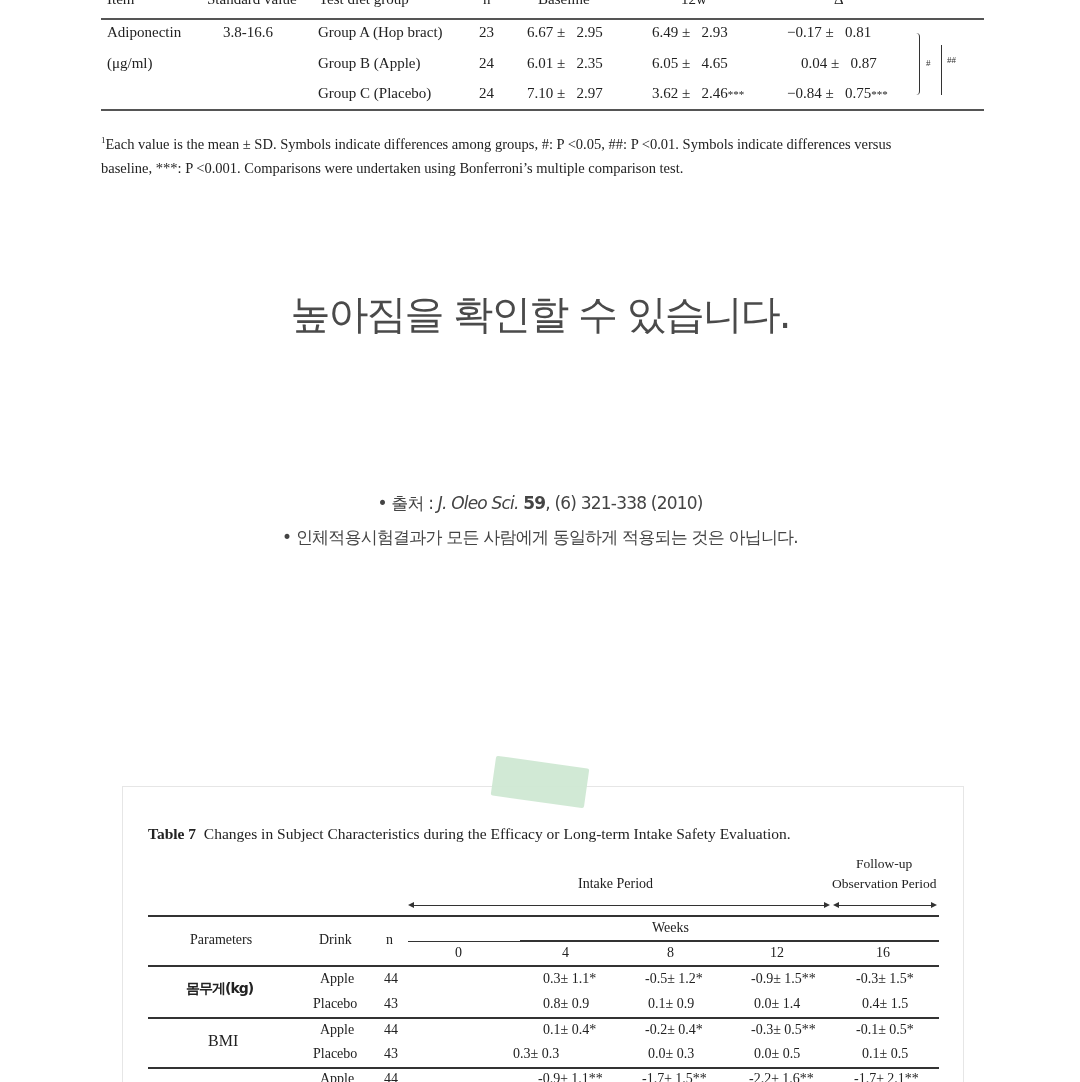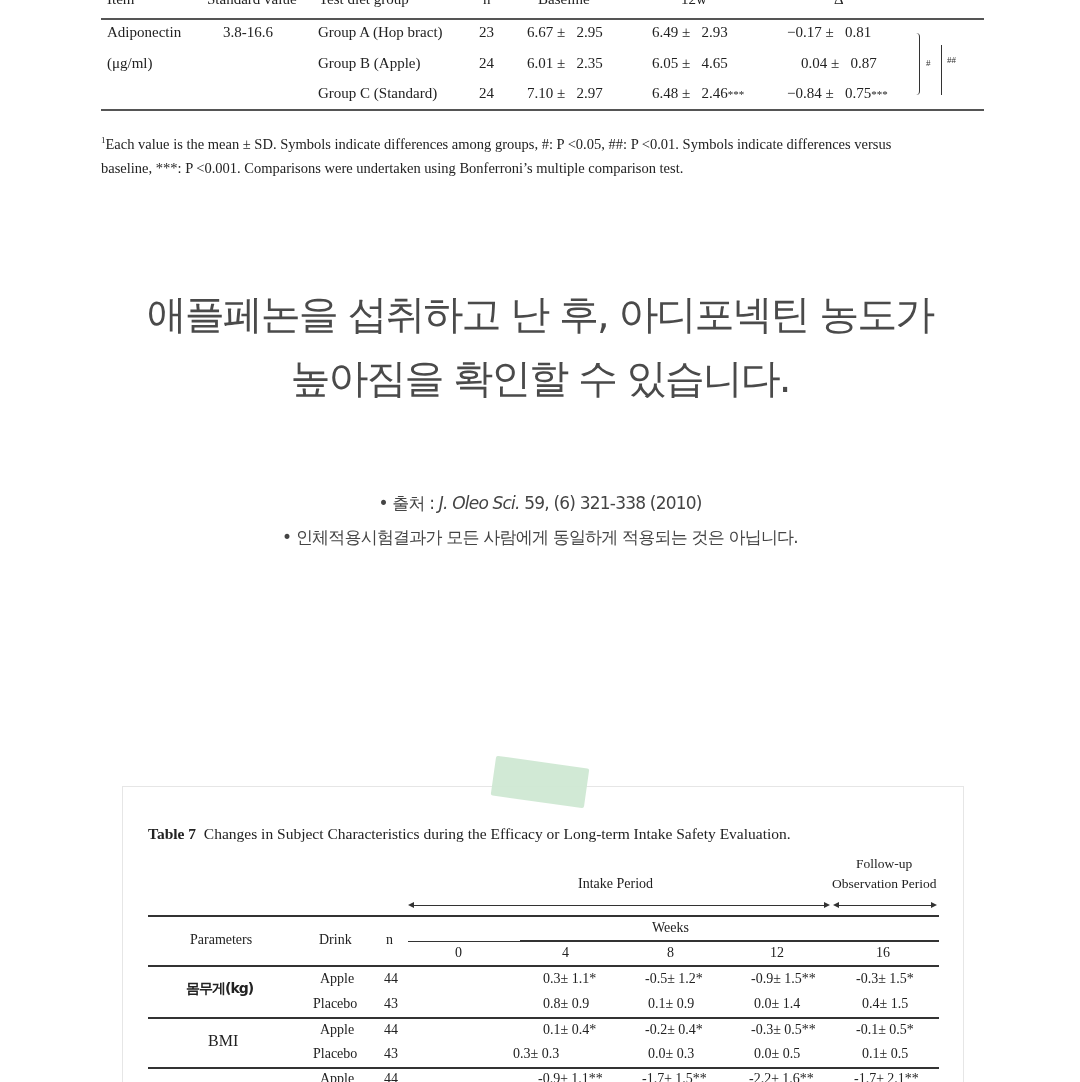--- a/index.html
+++ b/index.html
@@ -19,21 +19,21 @@
   .note1 { position: absolute; left: 101px; top: 128px; width: 900px; font-family: "Liberation Serif", serif; font-size: 14.5px; line-height: 24px; color: #222; }
   .note1 sup { font-size: 9px; }
 
   
   .headline { position: absolute; left: 0; top: 282px; width: 1080px; text-align: center; font-family: "DejaVu Sans", sans-serif; font-size: 40px; line-height: 64px; color: #4a4a4a; letter-spacing: -2px; font-weight: 400; }
 
   
   .bullets { position: absolute; left: 0; top: 486px; width: 1080px; text-align: center; font-family: "DejaVu Sans", sans-serif; font-size: 17px; line-height: 34px; color: #444; letter-spacing: -0.8px; }
   .bullets div { white-space: nowrap; }
   .bullets i { font-style: italic; }
-  .bullets b { font-weight: 400; }
+  .bullets b { font-weight: 700; }
 
   
   .card { position: absolute; left: 122px; top: 786px; width: 840px; height: 320px; border: 1px solid #e6e6e6; background: #fff; }
   .tape { position: absolute; left: 493px; top: 762px; width: 94px; height: 40px; background: #cfe8d3; opacity: 0.95; transform: rotate(8deg); border-radius: 2px; }
   .t7-title { position: absolute; left: 148px; top: 825px; font-family: "Liberation Serif", serif; font-size: 15.5px; color: #222; white-space: nowrap; }
   .t7-title b { font-weight: 700; }
 
   .t7 { font-family: "Liberation Serif", serif; font-size: 14px; color: #222; }
   .t7 .abs { position: absolute; white-space: nowrap; }
   .hline { position: absolute; background: #333; }
@@ -67,41 +67,40 @@
   <div class="cell" style="left:426px; top:24px"><span>6.67</span> <span>±</span>&nbsp;&nbsp; <span>2.95</span></div>
   <div class="cell" style="left:551px; top:24px"><span>6.49</span> <span>±</span>&nbsp;&nbsp; <span>2.93</span></div>
   <div class="cell" style="left:686px; top:24px"><span>−0.17</span> <span>±</span>&nbsp;&nbsp; <span>0.81</span></div>
 
   <div class="cell" style="left:217px; top:55px">Group B (Apple)</div>
   <div class="cell" style="left:378px; top:55px">24</div>
   <div class="cell" style="left:426px; top:55px"><span>6.01</span> <span>±</span>&nbsp;&nbsp; <span>2.35</span></div>
   <div class="cell" style="left:551px; top:55px"><span>6.05</span> <span>±</span>&nbsp;&nbsp; <span>4.65</span></div>
   <div class="cell" style="left:700px; top:55px"><span>0.04</span> <span>±</span>&nbsp;&nbsp; <span>0.87</span></div>
 
-  <div class="cell" style="left:217px; top:85px">Group C (Standard)</div>
+  <div class="cell" style="left:217px; top:85px">Group C (Placebo)</div>
   <div class="cell" style="left:378px; top:85px">24</div>
   <div class="cell" style="left:426px; top:85px"><span>7.10</span> <span>±</span>&nbsp;&nbsp; <span>2.97</span></div>
-  <div class="cell" style="left:551px; top:85px"><span>6.48</span> <span>±</span>&nbsp;&nbsp; <span>2.46</span><span style="font-size:11px">***</span></div>
+  <div class="cell" style="left:551px; top:85px"><span>3.62</span> <span>±</span>&nbsp;&nbsp; <span>2.46</span><span style="font-size:11px">***</span></div>
   <div class="cell" style="left:686px; top:85px"><span>−0.84</span> <span>±</span>&nbsp;&nbsp; <span>0.75</span><span style="font-size:11px">***</span></div>
 
   <div class="rule-bot"></div>
 </div>
 
 <div class="bracket1"></div>
 <div class="sym" style="left:926px; top:58px">#</div>
 <div class="bracket2"></div>
 <div class="sym" style="left:947px; top:55px">##</div>
 
 <div class="note1">
   <div><sup>1</sup><span>Each value is the mean ± SD. Symbols indicate differences among groups, #: P &lt;0.05, ##: P &lt;0.01. Symbols indicate differences versus</span></div>
   <div>baseline, ***: P &lt;0.001. Comparisons were undertaken using Bonferroni’s multiple comparison test.</div>
 </div>
 
 <div class="headline">
-  <div>애플페논을 섭취하고 난 후, 아디포넥틴 농도가</div>
   <div>높아짐을 확인할 수 있습니다.</div>
 </div>
 
 <div class="bullets">
   <div><span>• 출처 : </span><i>J. Oleo Sci.</i> <b>59</b><span>, (6) 321-338 (2010)</span></div>
   <div>• 인체적용시험결과가 모든 사람에게 동일하게 적용되는 것은 아닙니다.</div>
 </div>
 
 <div class="card"></div>
 <div class="tape"></div>

